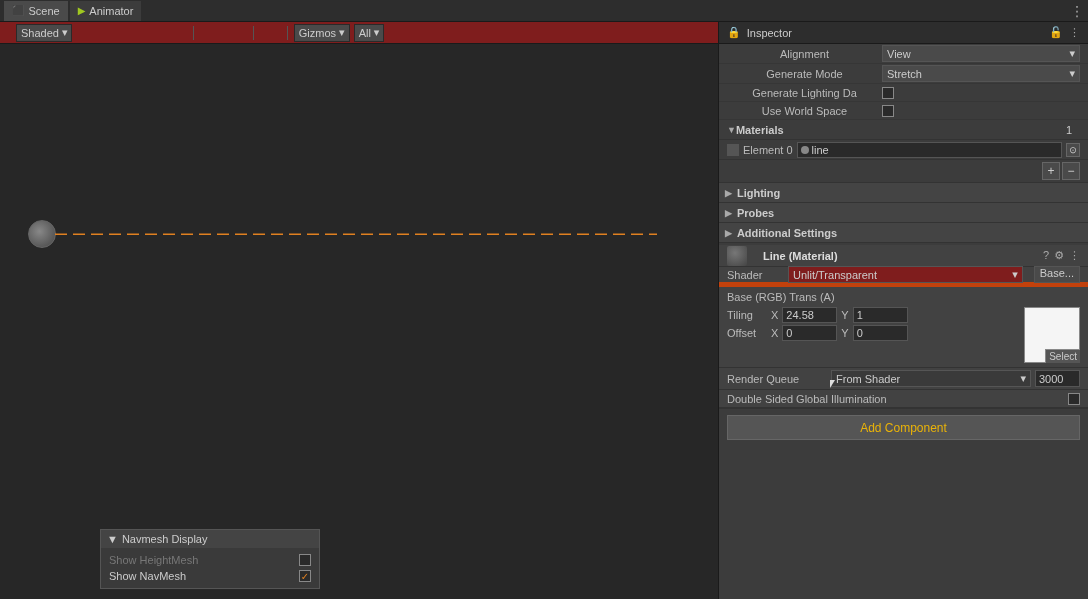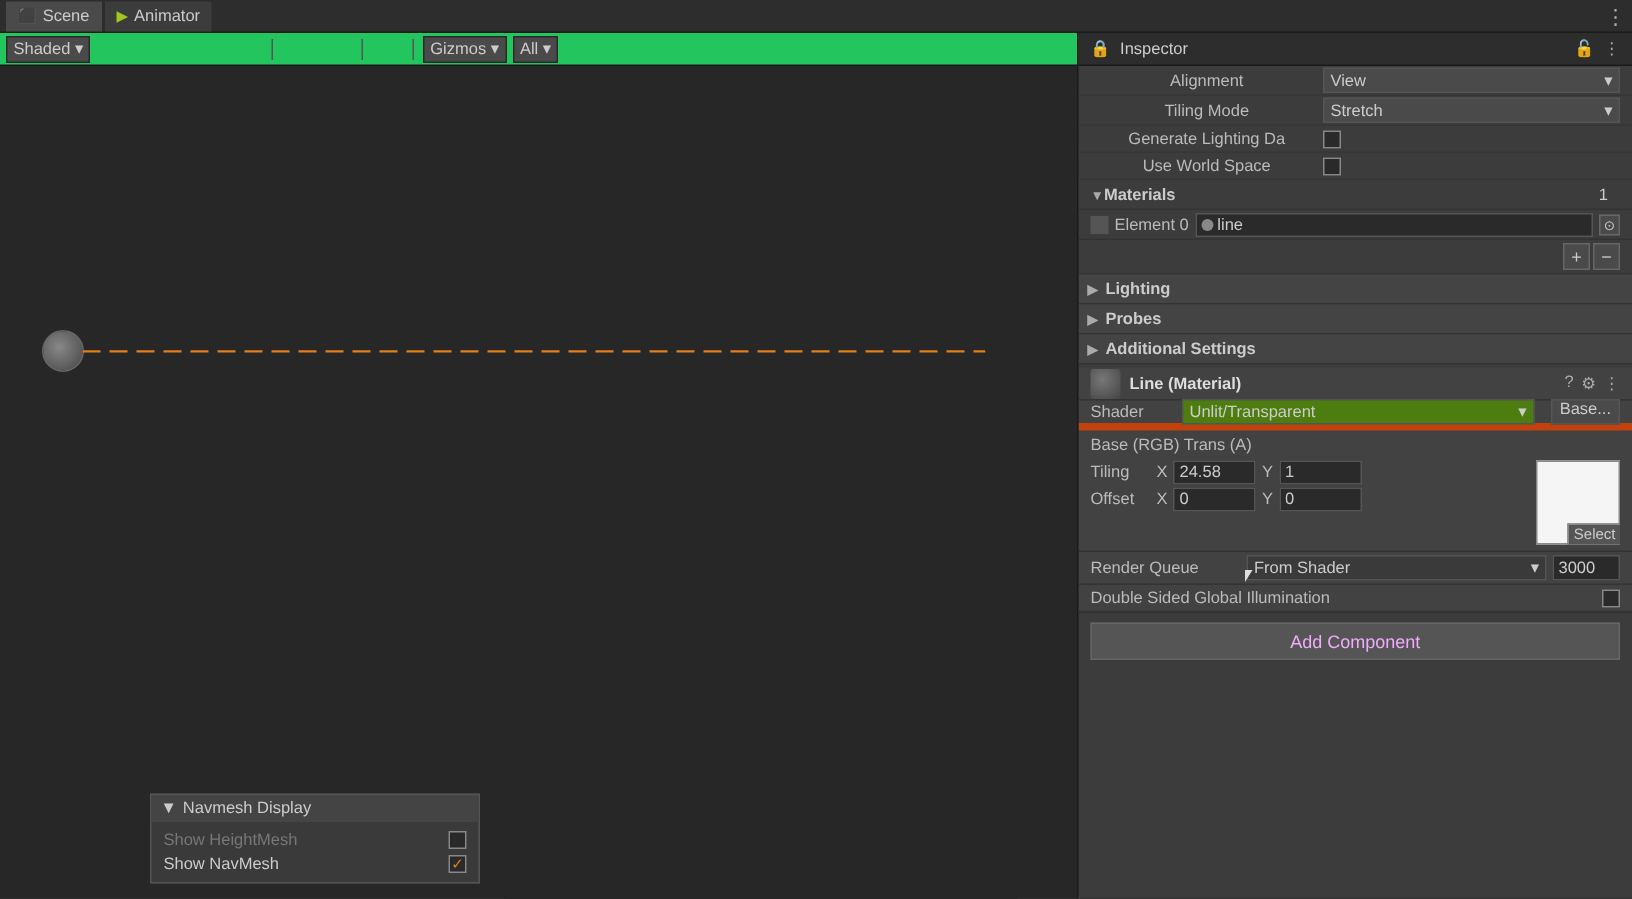--- a/index.html
+++ b/index.html
@@ -54,23 +54,23 @@
       flex-direction: column;
       background: #1e1e1e;
       position: relative;
     }
 
     
     .scene-toolbar {
       display: flex;
       align-items: center;
       height: 22px;
-      background: #22c55e;
+      background: #7f1d1d;
       border-bottom: 1px solid #1a1a1a;
-      padding: 0 4px;
+      padding: 0 16px;
       gap: 4px;
       flex-shrink: 0;
     }
     .toolbar-dropdown {
       display: flex;
       align-items: center;
       background: #4a4a4a;
       border: 1px solid #2a2a2a;
       color: #ccc;
       font-size: 11px;
@@ -366,21 +366,21 @@
     .material-panel {
       background: #424242;
       border-bottom: 1px solid #333;
       margin: 2px 0;
     }
     .material-panel-header {
       display: flex;
       align-items: center;
       height: 22px;
       padding: 0 8px;
-      gap: 6px;
+      gap: 16px;
       border-bottom: 1px solid #333;
     }
     .material-thumb {
       width: 20px;
       height: 20px;
       background: radial-gradient(circle at 40% 35%, #777, #444);
       border-radius: 2px;
       flex-shrink: 0;
     }
     .material-name {
@@ -405,21 +405,21 @@
     .shader-label {
       color: #bbb;
       font-size: 11px;
       width: 50px;
       flex-shrink: 0;
     }
     .shader-dropdown {
       flex: 1;
       display: flex;
       align-items: center;
-      background: #4d7c0f;
+      background: #7f1d1d;
       border: 1px solid #555;
       height: 17px;
       padding: 0 4px;
       color: #ccc;
       font-size: 11px;
       cursor: pointer;
     }
     .shader-edit {
       background: #4a4a4a;
       border: 1px solid #555;
@@ -551,21 +551,21 @@
 
     
     .add-component-btn {
       display: flex;
       align-items: center;
       justify-content: center;
       height: 25px;
       margin: 6px 8px;
       background: #555;
       border: 1px solid #666;
-      color: #f0abfc;
+      color: #eab308;
       font-size: 12px;
       cursor: pointer;
     }
 
     
     .cursor {
       position: absolute;
       width: 8px;
       height: 8px;
       top: 380px;
@@ -673,21 +673,21 @@
 
       <div class="insp-row">
         <span class="insp-label">Alignment</span>
         <div class="insp-dropdown">
           <span>View</span>
           <span class="dropdown-arrow">▾</span>
         </div>
       </div>
 
       <div class="insp-row">
-        <span class="insp-label">Tiling Mode</span>
+        <span class="insp-label">Generate Mode</span>
         <div class="insp-dropdown">
           <span>Stretch</span>
           <span class="dropdown-arrow">▾</span>
         </div>
       </div>
 
 
       <div class="insp-row">
         <span class="insp-label">Generate Lighting Da</span>
         <div class="insp-checkbox"></div>

